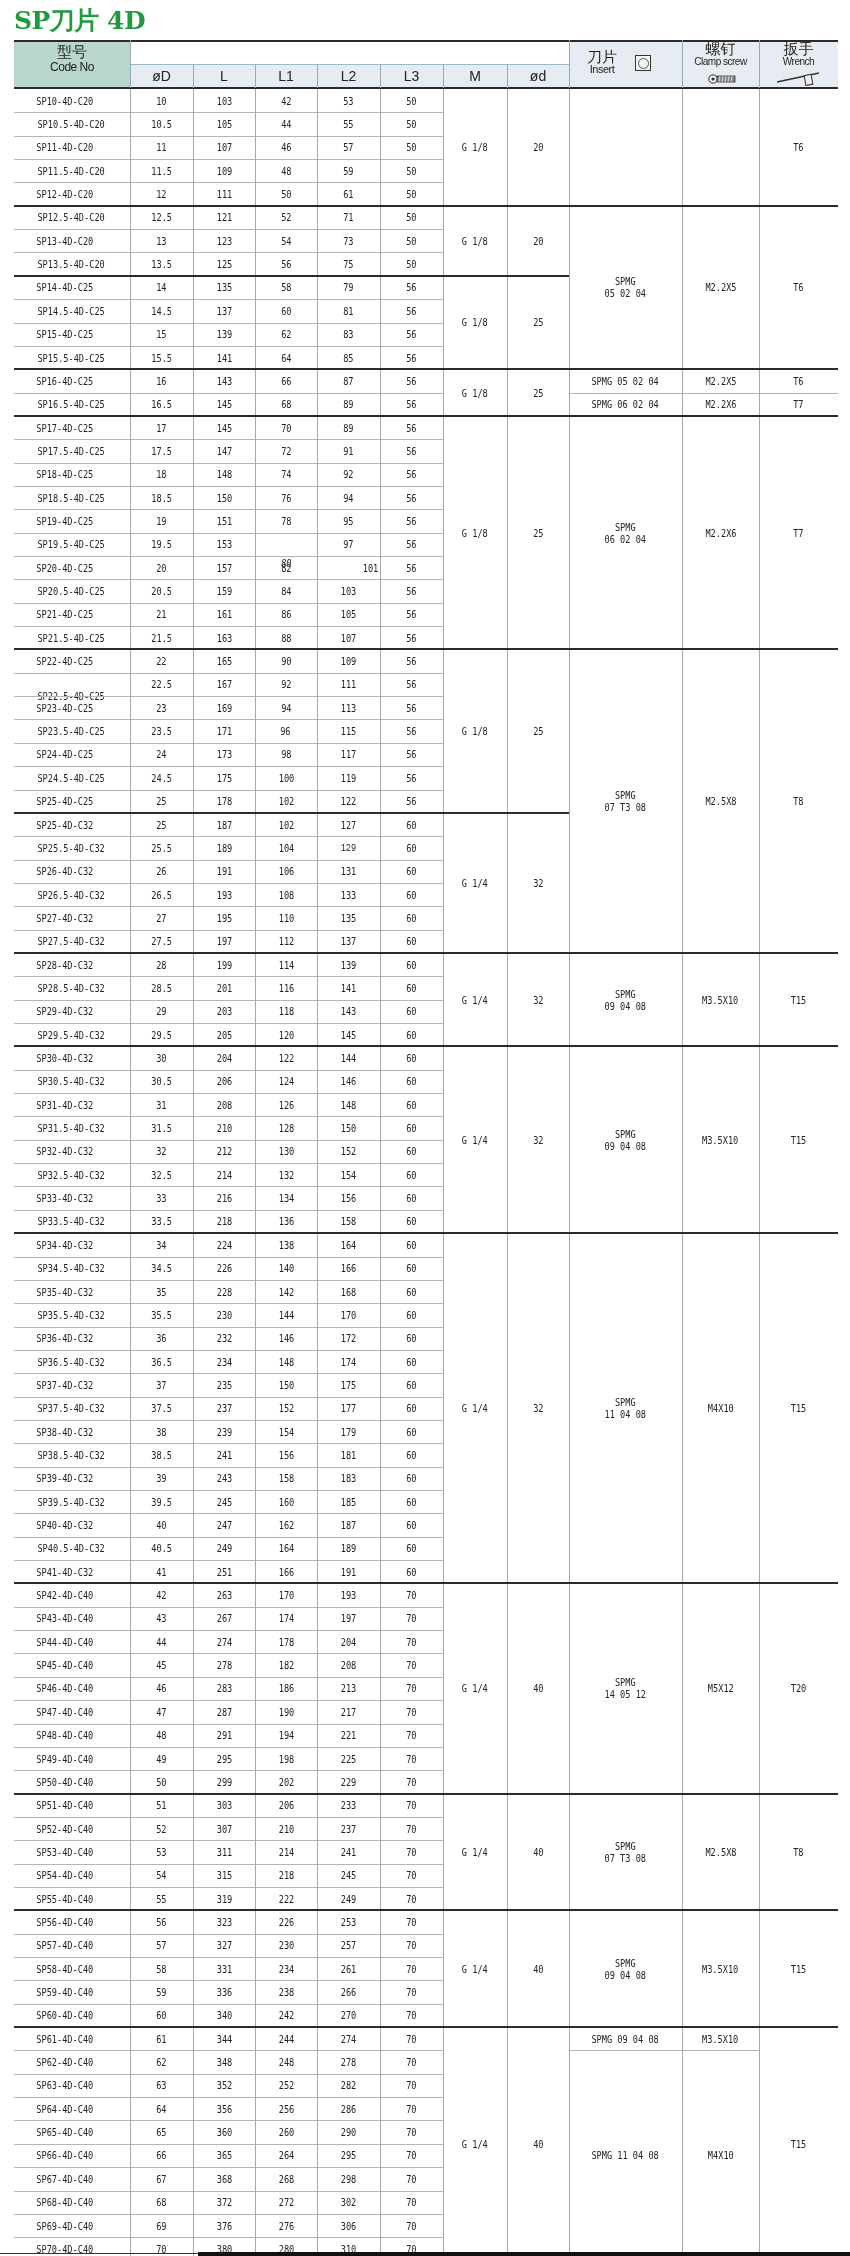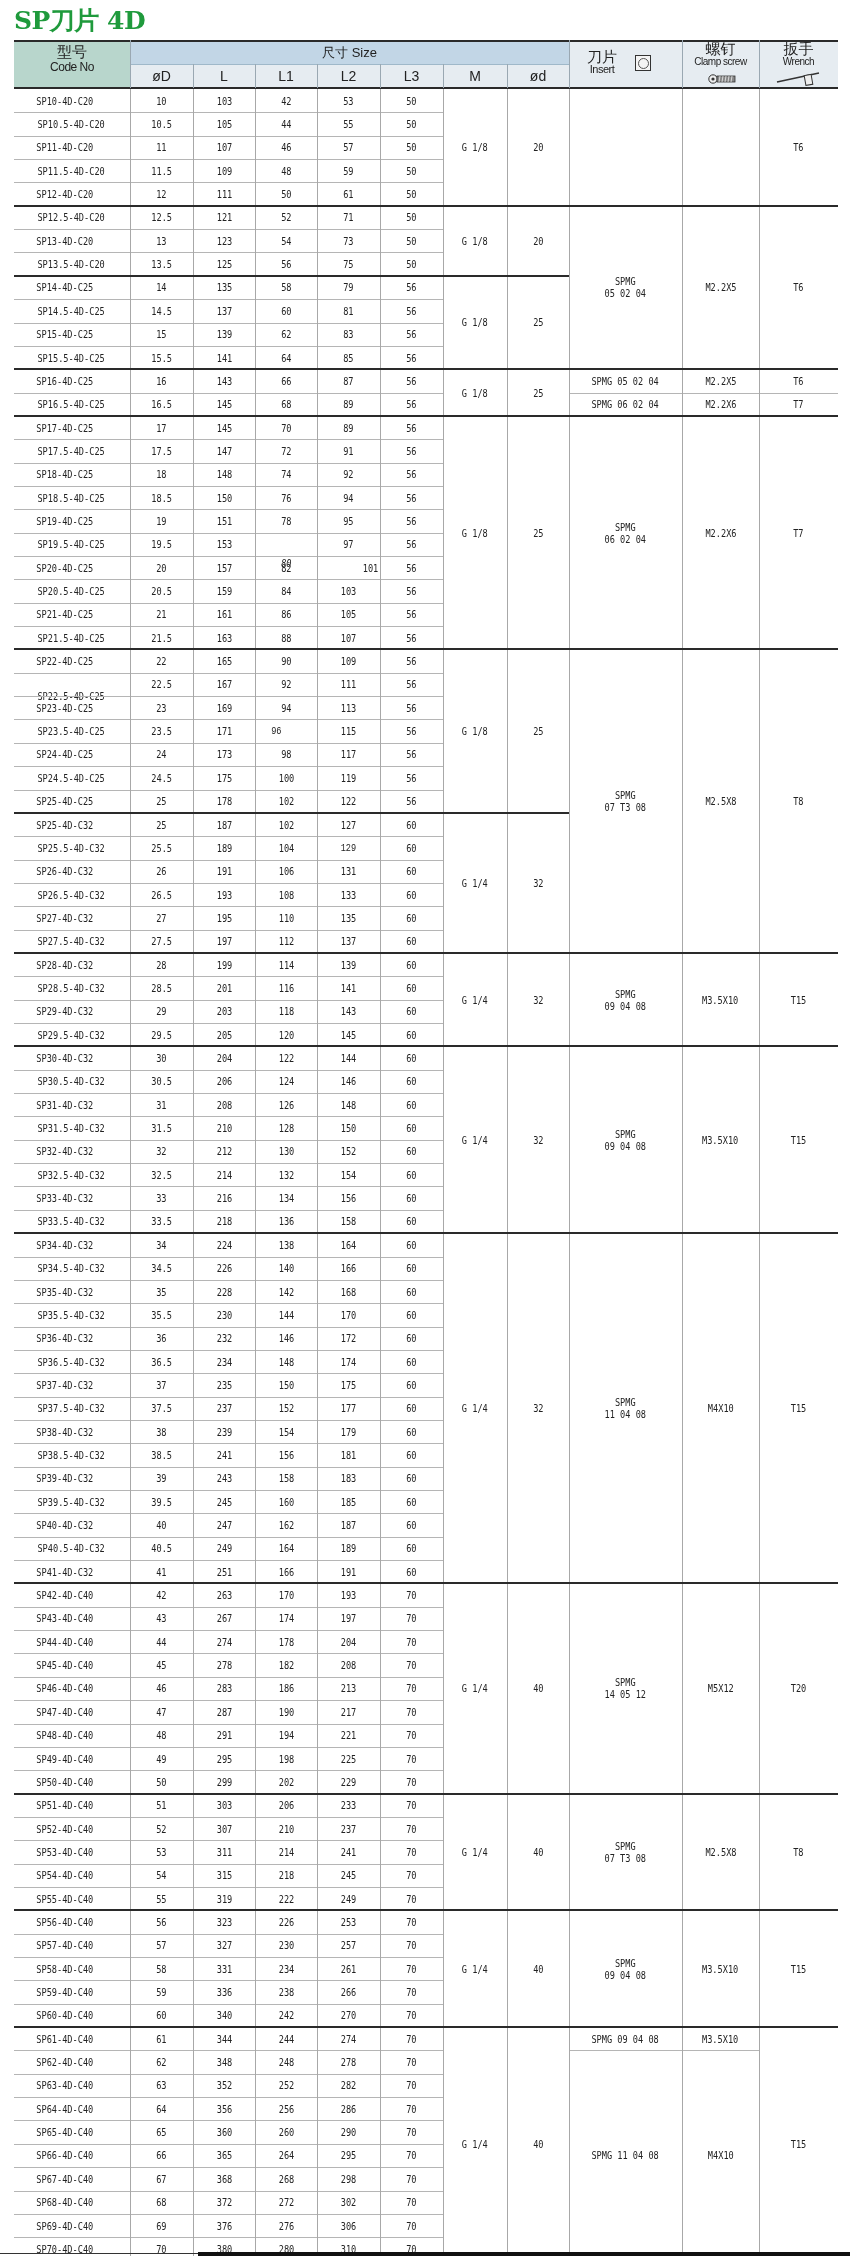--- a/index.html
+++ b/index.html
@@ -30,23 +30,20 @@
 </head>
 <body>
 
 <div class="title">SP刀片  4D</div>
 
 <div class="tbl" id="tbl">
 
   <div class="hdr hdr-code" style="left:0;top:0;width:116px;height:48px;padding-top:4px;">
     <div class="cn">型号</div>
     <div class="en" style="font-size:12px;margin-top:1px;">Code No</div>
-  </div>
-  <div class="hdr hdr-size" style="left:116px;top:0;width:439px;height:24px;line-height:24px;">
-    <span style="font-size:13px;">尺寸 Size</span>
   </div>
   <div id="subhdr"></div>
   <div class="hdr hdr-right" style="left:555px;top:0;width:113px;height:48px;">
     <div style="position:absolute;left:18px;top:9px;text-align:center;">
       <div class="cn">刀片</div>
       <div class="en" style="margin-top:-2px;">Insert</div>
     </div>
     <div class="icon" style="left:66px;top:15px;width:16px;height:16px;border:1.5px solid #333;box-sizing:border-box;background:#f4f4f4;">
       <div style="position:absolute;left:2px;top:2px;width:9px;height:9px;border:1px solid #555;border-radius:50%;"></div>
     </div>
@@ -275,21 +272,21 @@
     <div class="cell code" style="left: 0px; top: 656.1px; width: 116px; height: 23.35px;"><span>SP23-4D-C25</span></div>
     <div class="cell" style="left: 116px; top: 656.1px; width: 63px; height: 23.35px;"><span>23</span></div>
     <div class="cell" style="left: 179px; top: 656.1px; width: 62px; height: 23.35px;"><span>169</span></div>
     <div class="cell" style="left: 241px; top: 656.1px; width: 62px; height: 23.35px;"><span>94</span></div>
     <div class="cell" style="left: 303px; top: 656.1px; width: 63px; height: 23.35px;"><span>113</span></div>
     <div class="cell" style="left: 366px; top: 656.1px; width: 63px; height: 23.35px;"><span>56</span></div>
     <div class="hline" style="left: 0px; top: 679.45px; width: 429px;"></div>
     <div class="cell code" style="left: 0px; top: 679.45px; width: 116px; height: 23.35px;"><span>SP23.5-4D-C25</span></div>
     <div class="cell" style="left: 116px; top: 679.45px; width: 63px; height: 23.35px;"><span>23.5</span></div>
     <div class="cell" style="left: 179px; top: 679.45px; width: 62px; height: 23.35px;"><span>171</span></div>
-    <div class="cell" style="left: 231px; top: 679.45px; width: 62px; height: 23.35px; font-family: Liberation Mono, monospace;"><span>96</span></div>
+    <div class="cell" style="left: 240px; top: 679.45px; width: 62px; height: 23.35px;"><span>96</span></div>
     <div class="cell" style="left: 303px; top: 679.45px; width: 63px; height: 23.35px;"><span>115</span></div>
     <div class="cell" style="left: 366px; top: 679.45px; width: 63px; height: 23.35px;"><span>56</span></div>
     <div class="hline" style="left: 0px; top: 702.8px; width: 429px;"></div>
     <div class="cell code" style="left: 0px; top: 702.8px; width: 116px; height: 23.35px;"><span>SP24-4D-C25</span></div>
     <div class="cell" style="left: 116px; top: 702.8px; width: 63px; height: 23.35px;"><span>24</span></div>
     <div class="cell" style="left: 179px; top: 702.8px; width: 62px; height: 23.35px;"><span>173</span></div>
     <div class="cell" style="left: 241px; top: 702.8px; width: 62px; height: 23.35px;"><span>98</span></div>
     <div class="cell" style="left: 303px; top: 702.8px; width: 63px; height: 23.35px;"><span>117</span></div>
     <div class="cell" style="left: 366px; top: 702.8px; width: 63px; height: 23.35px;"><span>56</span></div>
     <div class="hline" style="left: 0px; top: 726.15px; width: 429px;"></div>

